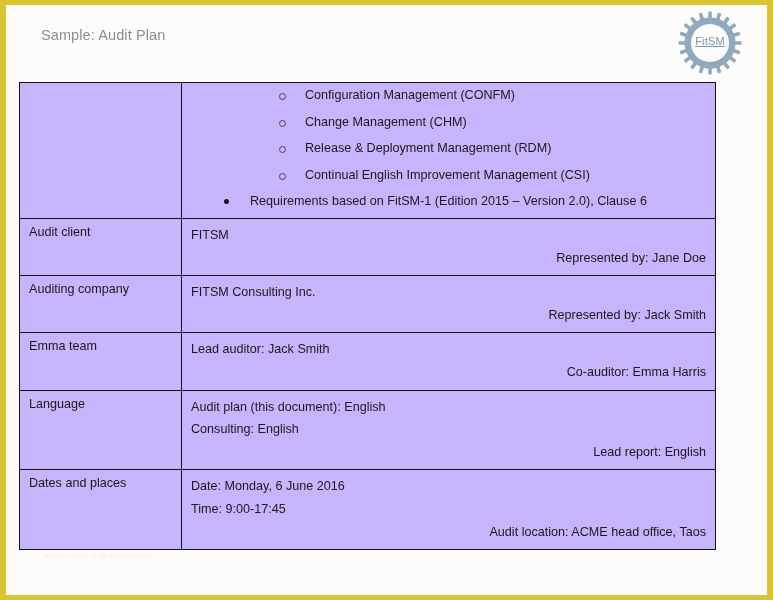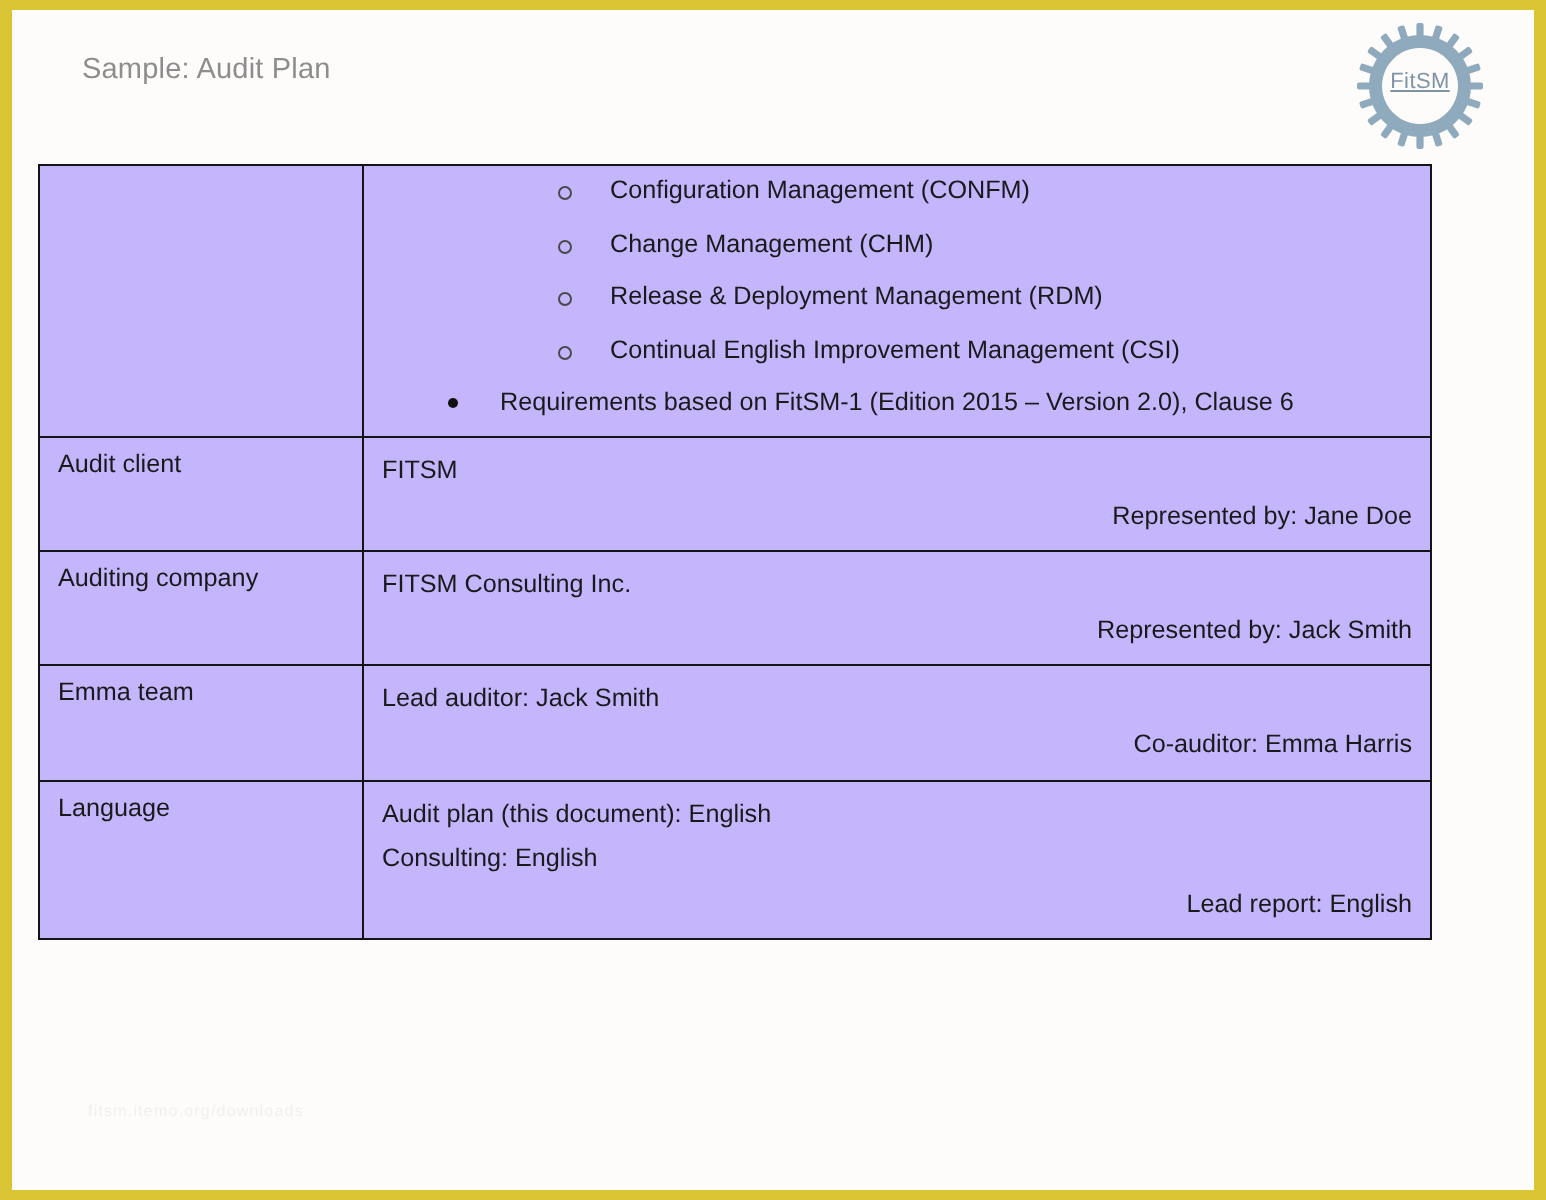--- a/index.html
+++ b/index.html
@@ -235,20 +235,28 @@
 
         <tr>
           <td class="col-label label-cell">Language</td>
           <td>
             <div class="val-line">Audit plan (this document): English</div>
             <div class="val-line">Consulting: English</div>
             <div class="val-line">Lead report: English</div>
           </td>
         </tr>
 
+        <tr>
+          <td class="col-label label-cell">Dates and places</td>
+          <td>
+            <div class="val-line">Date: Monday, 6 June 2016</div>
+            <div class="val-line">Time: 9:00-17:45</div>
+            <div class="val-line">Audit location: ACME head office, Taos</div>
+          </td>
+        </tr>
 
       </tbody>
     </table>
 
     <div class="watermark">fitsm.itemo.org/downloads</div>
 
   </div>
 </div>
 
 </body></html>

